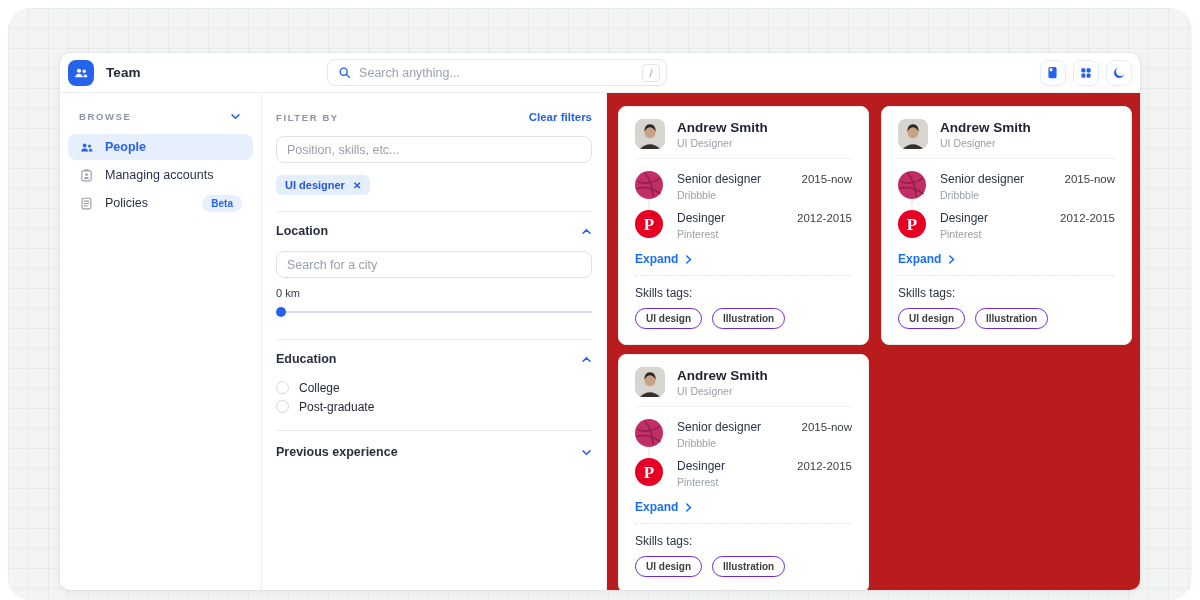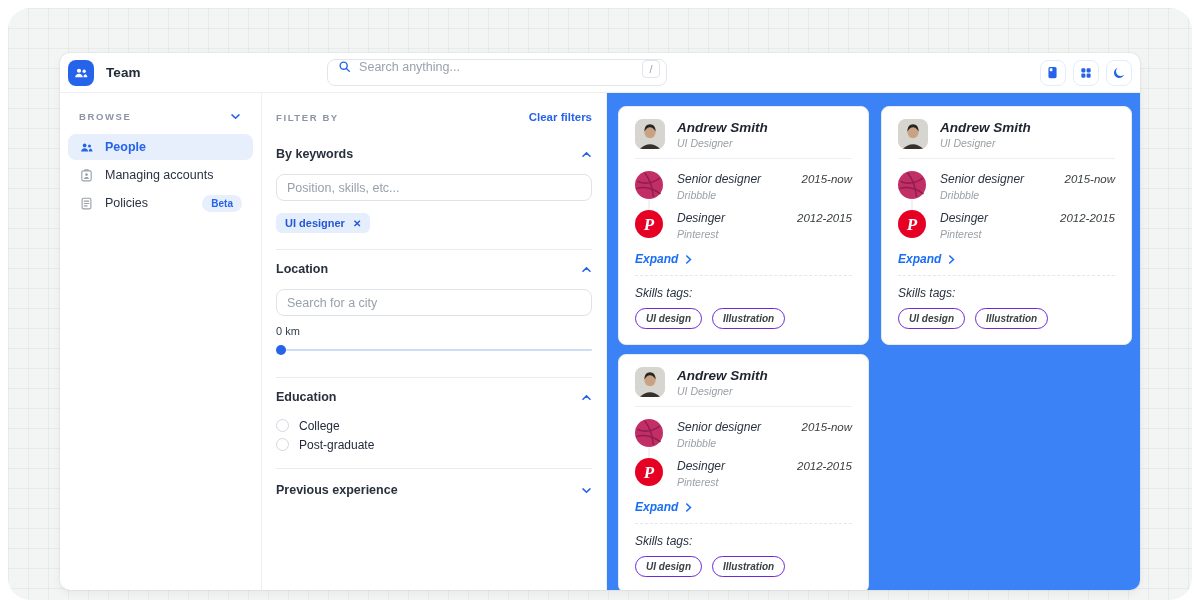--- a/index.html
+++ b/index.html
@@ -20,21 +20,21 @@
     box-shadow:0 0 0 1px rgba(25,35,50,.04), 0 3px 10px rgba(25,35,50,.06);
     display:flex; flex-direction:column; }
 
   
   .header { flex:0 0 40px; display:flex; align-items:center; padding:0 8px;
     border-bottom:1px solid var(--border); }
   .logo { width:26px; height:26px; border-radius:8px; background:var(--accent);
     display:flex; align-items:center; justify-content:center; flex:0 0 26px; }
   .app-name { font-size:13.5px; font-weight:700; color:var(--text); margin-left:12px; letter-spacing:.1px; }
   .search { width:340px; height:27px; border:1px solid #e2e5ea; border-radius:8px;
-    display:flex; align-items:flex-start; padding:0 6px 0 10px; margin:0 auto; background:#fff; }
+    display:flex; align-items:center; padding:0 6px 0 10px; margin:0 auto; background:#fff; }
   .search input { border:none; outline:none; flex:1; font-size:12.5px; color:var(--text);
     font-family:"Liberation Sans", sans-serif; margin-left:8px; background:transparent; }
   .search input::placeholder { color:#9aa3ad; }
   .kbd { min-width:18px; height:18px; border:1px solid #e2e5ea; border-radius:4px;
     font-size:11px; color:#9aa3ad; display:flex; align-items:center; justify-content:center; padding:0 5px; }
   .hactions { display:flex; gap:7px; margin-left:auto; margin-right:0; }
   .icon-btn { width:26px; height:26px; border:1px solid #e3ecfd; border-radius:8px; background:#fff;
     display:flex; align-items:center; justify-content:center; cursor:pointer; }
 
   .body { flex:1; display:flex; min-height:0; }
@@ -73,22 +73,22 @@
   .slider .thumb { position:absolute; left:0; top:0; width:10px; height:10px; border-radius:50%; background:var(--accent); }
   .radios { margin-top:12px; }
   .radio-row { display:flex; align-items:center; gap:10px; height:19px; cursor:pointer; }
   .rdot { width:13px; height:13px; border-radius:50%; border:1.5px solid #d3d8de; background:#fff;
     display:flex; align-items:center; justify-content:center; flex:0 0 13px; }
   .radio-row.checked .rdot { border-color:var(--accent); }
   .radio-row.checked .rdot::after { content:""; width:5px; height:5px; border-radius:50%; background:var(--accent); }
   .rlabel { font-size:12px; color:#232c38; }
 
   
-  .main { flex:1; background:#3b82f6; padding:13px 11px; display:grid;
-    grid-template-columns:251px 251px; gap:9px 12px; align-content:start;font-style:italic; }
+  .main { flex:1; background:#b91c1c; padding:13px 11px; display:grid;
+    grid-template-columns:251px 251px; gap:9px 12px; align-content:start; }
   .card { width:251px; height:239px; background:#fff; border:1px solid #e8ebee; border-radius:8px;
     padding:12px 16px; overflow:hidden; }
   .card-head { display:flex; align-items:center; gap:12px; }
   .avatar { width:30px; height:30px; border-radius:8px; overflow:hidden; flex:0 0 30px; }
   .pname { font-size:13.5px; font-weight:700; color:#1f2430; }
   .ptitle { font-size:10.5px; color:var(--muted); margin-top:2px; }
   .card .hr { border-top:1px solid #edeff1; margin-top:9px; }
   .card .hr.dashed { border-top:1px dashed #e4e7ea; }
   .exp { margin-top:12px; }
   .exp-row { display:flex; align-items:flex-start; }
@@ -195,26 +195,20 @@
         </div>
       </nav>
     </div>
 
     <div class="filter">
       <div class="filter-top">
         <span class="eyebrow">FILTER BY</span>
         <span class="clear-link">Clear filters</span>
       </div>
 
-      <div class="sec-head" style="margin-top:24px;">
-        <span class="sec-title">By keywords</span>
-        <svg width="11" height="7" viewBox="0 0 12 8" fill="none" stroke="#2563eb" stroke-width="1.8" stroke-linecap="round">
-            <path d="M2 6 L6 2.2 L10 6"></path>
-          </svg>
-      </div>
       <div class="tbox">
         <input type="text" placeholder="Position, skills, etc..." style="">
       </div>
       <div class="tagrow">
         <span class="kw-tag">
           <span>UI designer</span>
           <span class="kw-x">✕</span>
         </span>
       </div>
 

